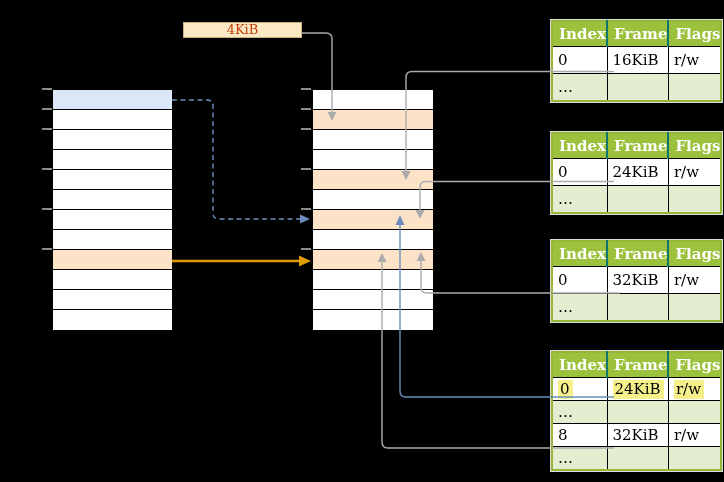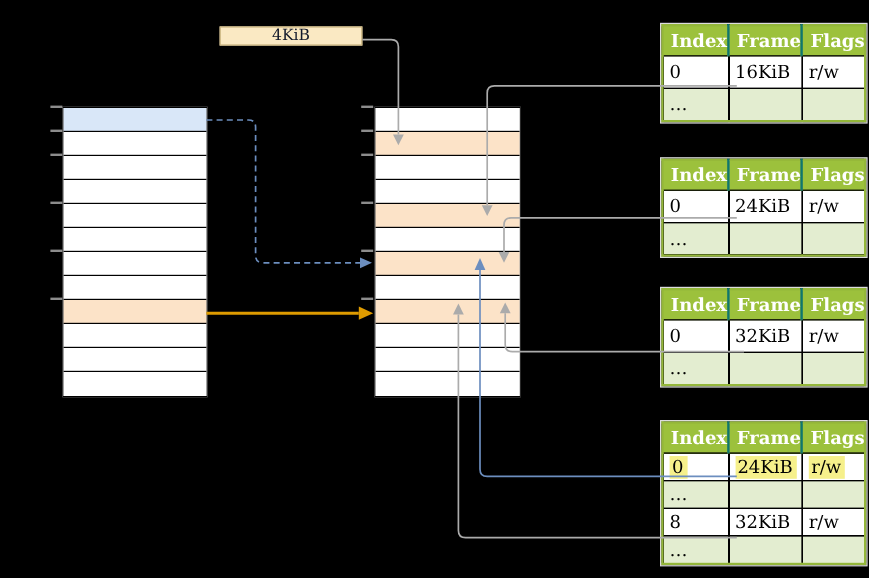--- a/index.html
+++ b/index.html
@@ -3,40 +3,40 @@
 <meta charset="utf-8">
 <style>
   html,body{margin:0;padding:0;background:#000;}
   body{width:724px;height:482px;position:relative;overflow:hidden;
        font-family:"DejaVu Serif","Liberation Serif",serif;}
   .stage{position:absolute;left:0;top:0;width:724px;height:482px;}
 
   
   .label-box{position:absolute;left:183px;top:22px;width:119px;height:16px;
     background:var(--label-fill);border:1px solid #C9B37E;box-sizing:border-box;
-    text-align:center;font-size:13px;line-height:14px;color:#0f172a;}
+    text-align:center;font-size:13px;line-height:14px;color:#c2410c;}
 
   
   .memcol{position:absolute;width:119px;border:1px solid #000;box-sizing:content-box;background:#fff;}
   #left-col{left:52px;top:89px;}
   #mid-col{left:312px;top:89px;width:120px;}
   .memrow{height:20px;box-sizing:border-box;border-bottom:1px solid #000;background:#fff;}
   .memrow:last-child{border-bottom:none;}
   .memrow.blue{background:var(--row-blue);}
   .memrow.orange{background:var(--row-orange);}
 
   .tick{position:absolute;width:10px;height:2px;background:#8C8C8C;}
 
   
   table.ptable{position:absolute;left:551px;border-collapse:collapse;
     border:2px solid var(--tbl-border);outline:1px solid #DCDCDC;
     font-size:15px;table-layout:fixed;}
   table.ptable th{background:var(--tbl-header);color:#fff;font-weight:bold;
     text-align:left;padding:0 0 0 6px;height:24px;border-left:2px solid #0f766e;}
-  table.ptable th:first-child{border-left:none;}
+  table.ptable th:first-child{border-left:none;text-align:right;}
   table.ptable td{background:#fff;color:#000;padding:0 0 0 5px;height:26px;
     border:1px solid #000;overflow:hidden;white-space:nowrap;}
   table.ptable tr.alt td{background:var(--tbl-rowgreen);}
   table.ptable.small td{height:22px;}
   #pt1{top:20px;} #pt2{top:132px;} #pt3{top:240px;} #pt4{top:351px;}
   .hl{background:var(--hl-yellow);padding:0 3px 1px 2px;}
 
   
   svg.overlay{position:absolute;left:0;top:0;z-index:10;pointer-events:none;}
   .ln-gray{stroke:var(--arrow-gray);stroke-width:1.4;fill:none;}

